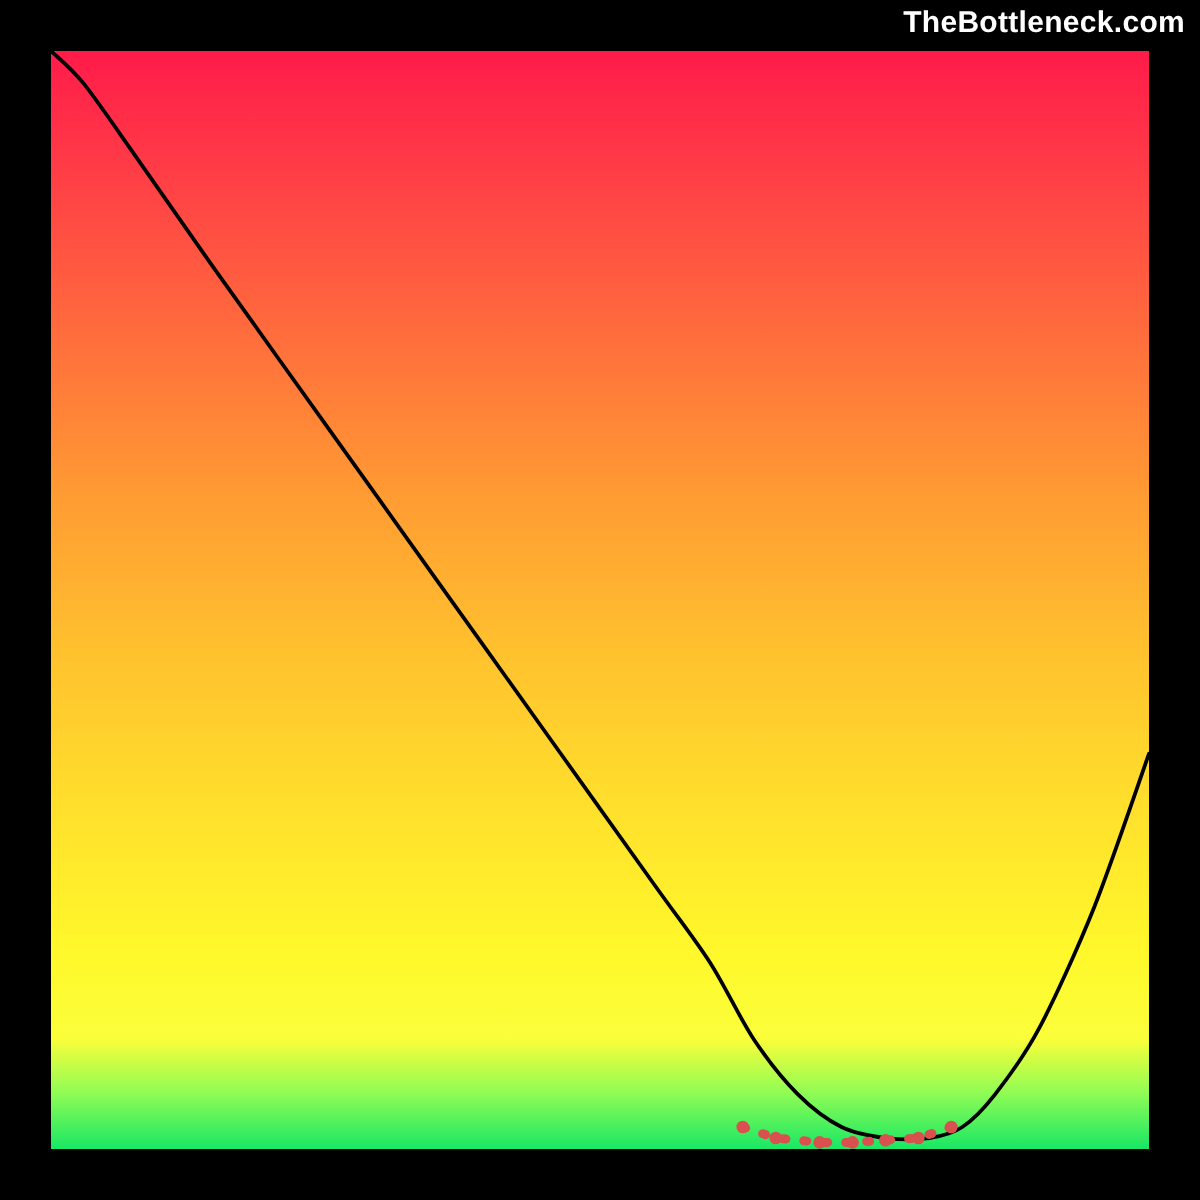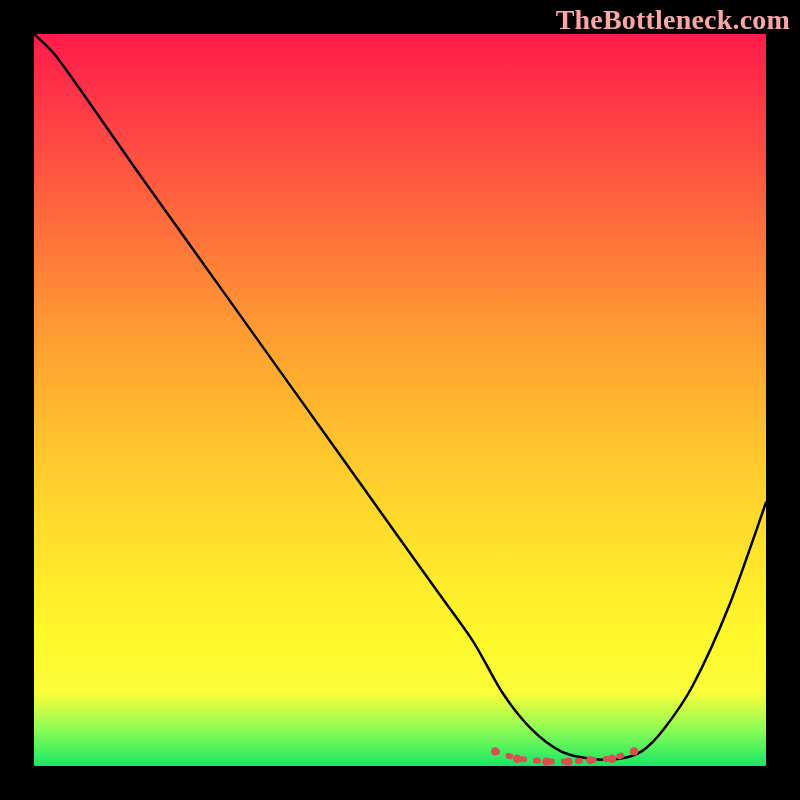--- a/index.html
+++ b/index.html
@@ -13,23 +13,23 @@
   .stage {
     position: relative;
     width: 800px;
     height: 800px;
   }
   
   .watermark {
     position: absolute;
     top: 4px;
     right: 10px;
-    color: #fca5a5;
-    font-family: Liberation Serif, serif;
-    font-size: 28px;
+    color: #ffffff;
+    font-family: Liberation Sans, sans-serif;
+    font-size: 20px;
     font-weight: 600;
     letter-spacing: 0.2px;
     user-select: none;
     pointer-events: none;
   }
   
   .plot {
     position: absolute;
     left: 34px;
     top: 34px;

